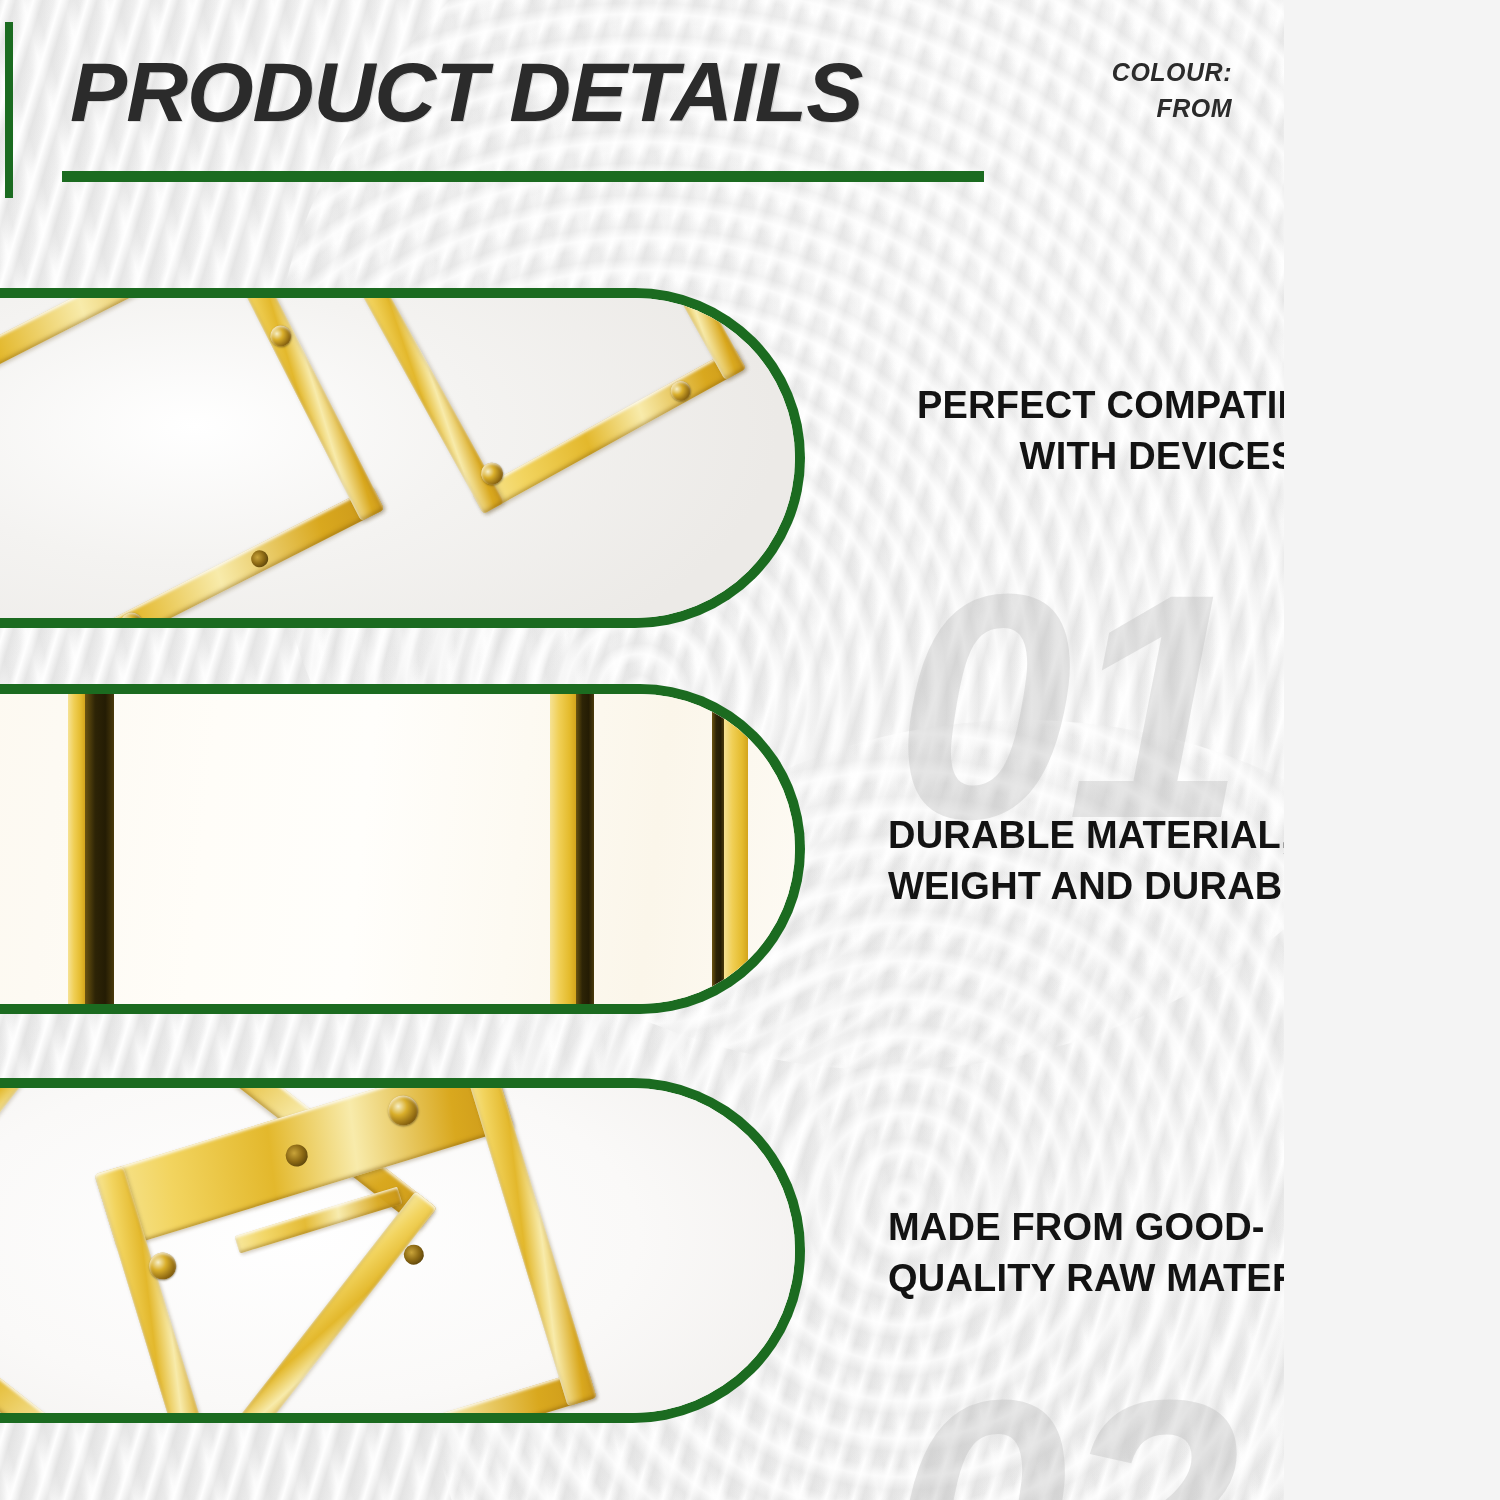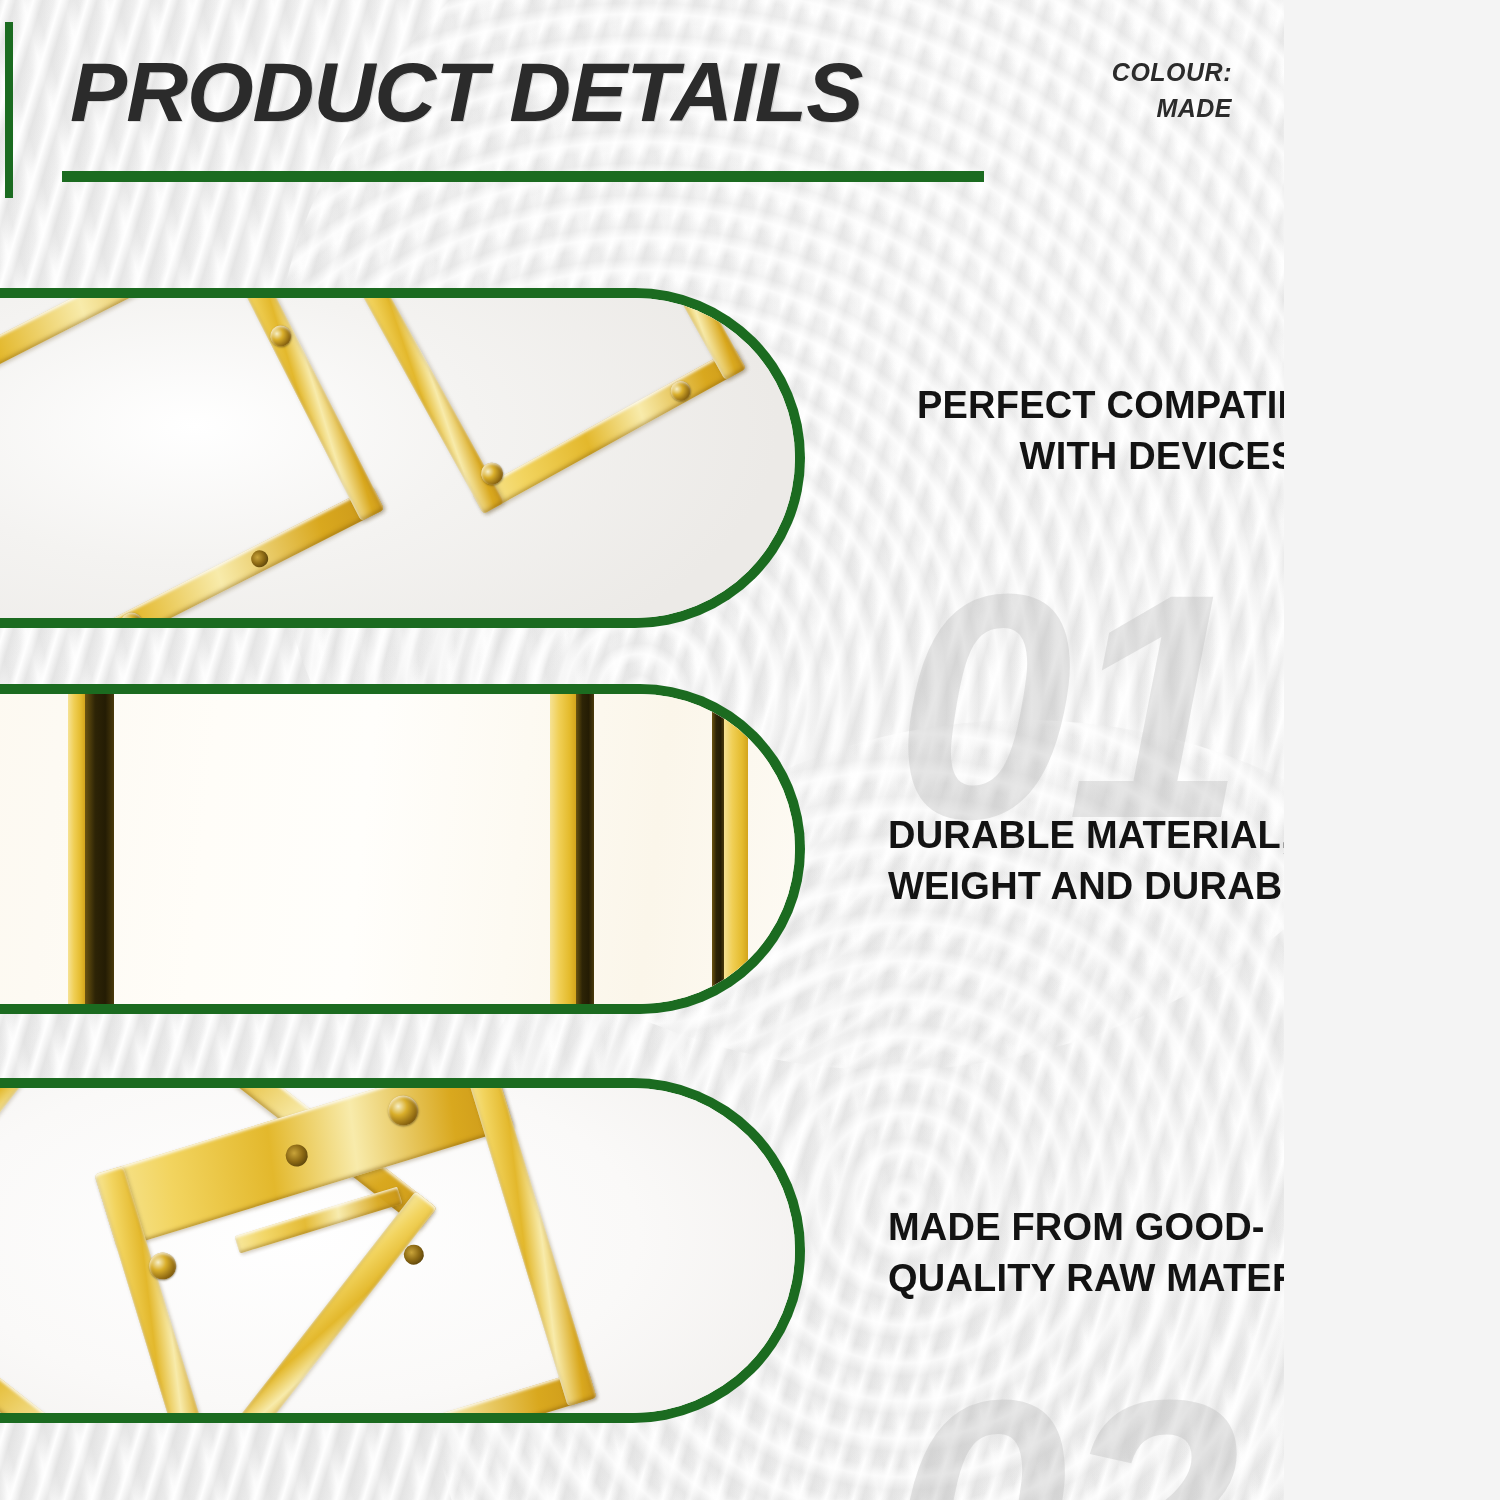--- a/index.html
+++ b/index.html
@@ -222,21 +222,21 @@
   <div class="bg-swirl2"></div>
 
   <div class="left-accent-bar"></div>
 
   <div class="page-title">PRODUCT DETAILS</div>
 
   <div class="title-underline"></div>
 
   <div class="colour-label">
     <div>COLOUR:</div>
-    <div>MADE</div>
+    <div>FROM</div>
   </div>
 
   <div class="feature-row" id="row-1">
 
     <div class="photo-panel">
       <div class="photo-inner">
         <div class="shot-bg-gray"></div>
 
         <div style="position:absolute;left:-95px;top:6px;width:470px;height:330px;transform:rotate(-27deg);">
           <div class="gold-bar" style="left:0;top:0;width:470px;height:26px;border-radius:4px;"></div>

